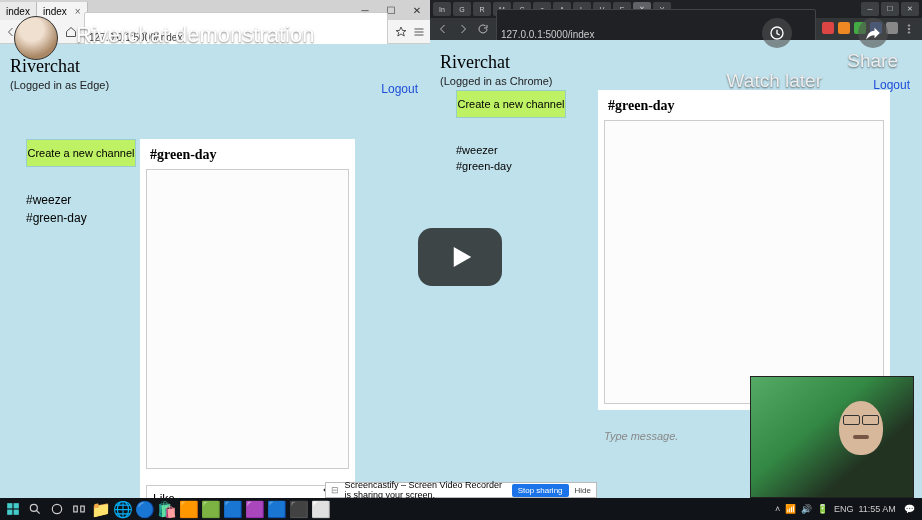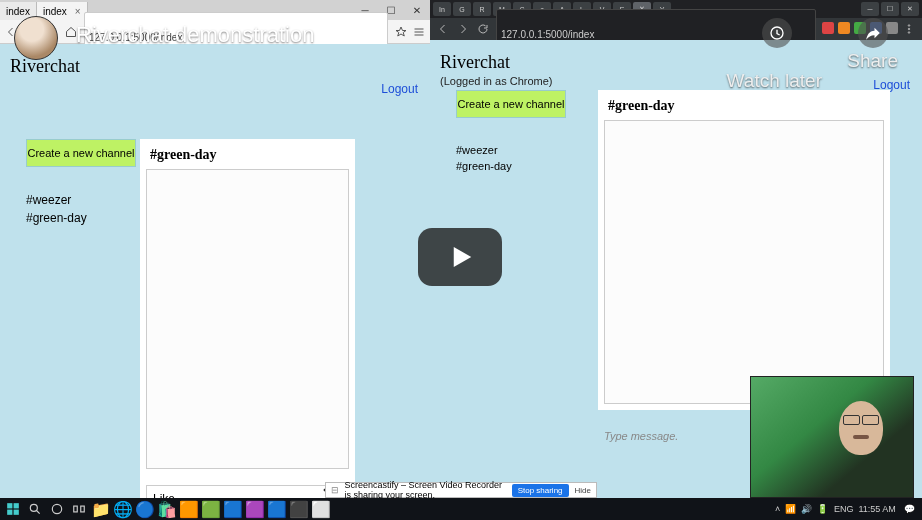--- a/index.html
+++ b/index.html
@@ -140,20 +140,21 @@
           </div>
         <div class="nav-ico">
             <svg viewBox="0 0 24 24">
               <path d="M3 6h18M3 12h18M3 18h18"></path>
             </svg>
           </div>
       </div>
     </div>
     <div class="page">
       <div class="brand">Riverchat</div>
+      <div class="logged">(Logged in as Edge)</div>
       <a class="logout">Logout</a>
       <div class="channels-col">
         <div class="new-channel">Create a new channel</div>
         <div class="channel-list">
           <div>#weezer</div>
           <div>#green-day</div>
         </div>
       </div>
       <div class="chat-panel">
         <div class="chat-title">#green-day</div>

